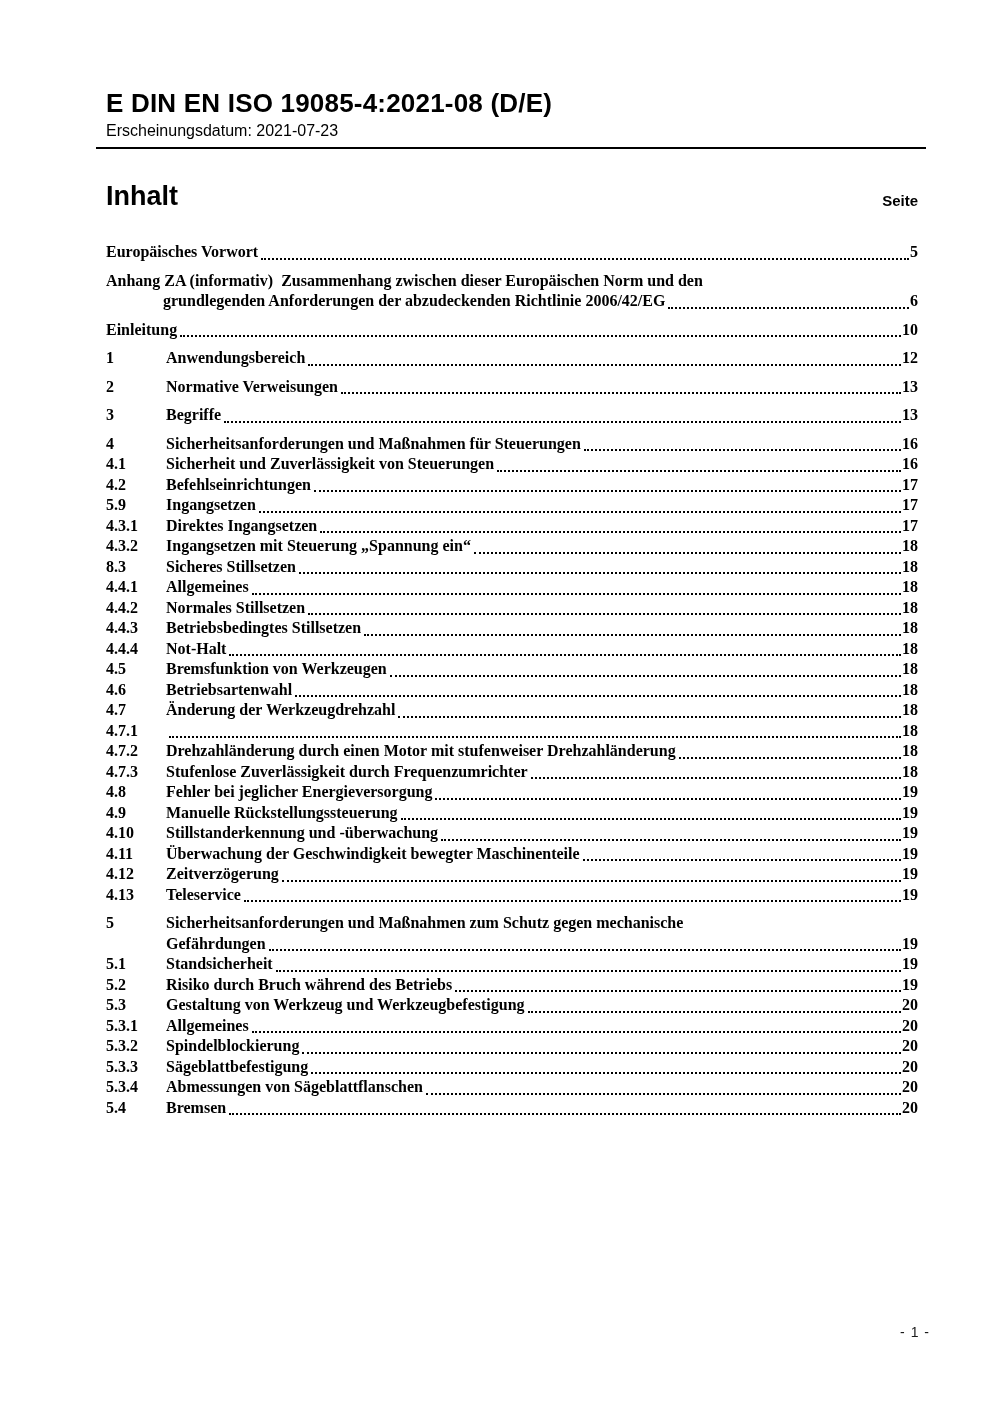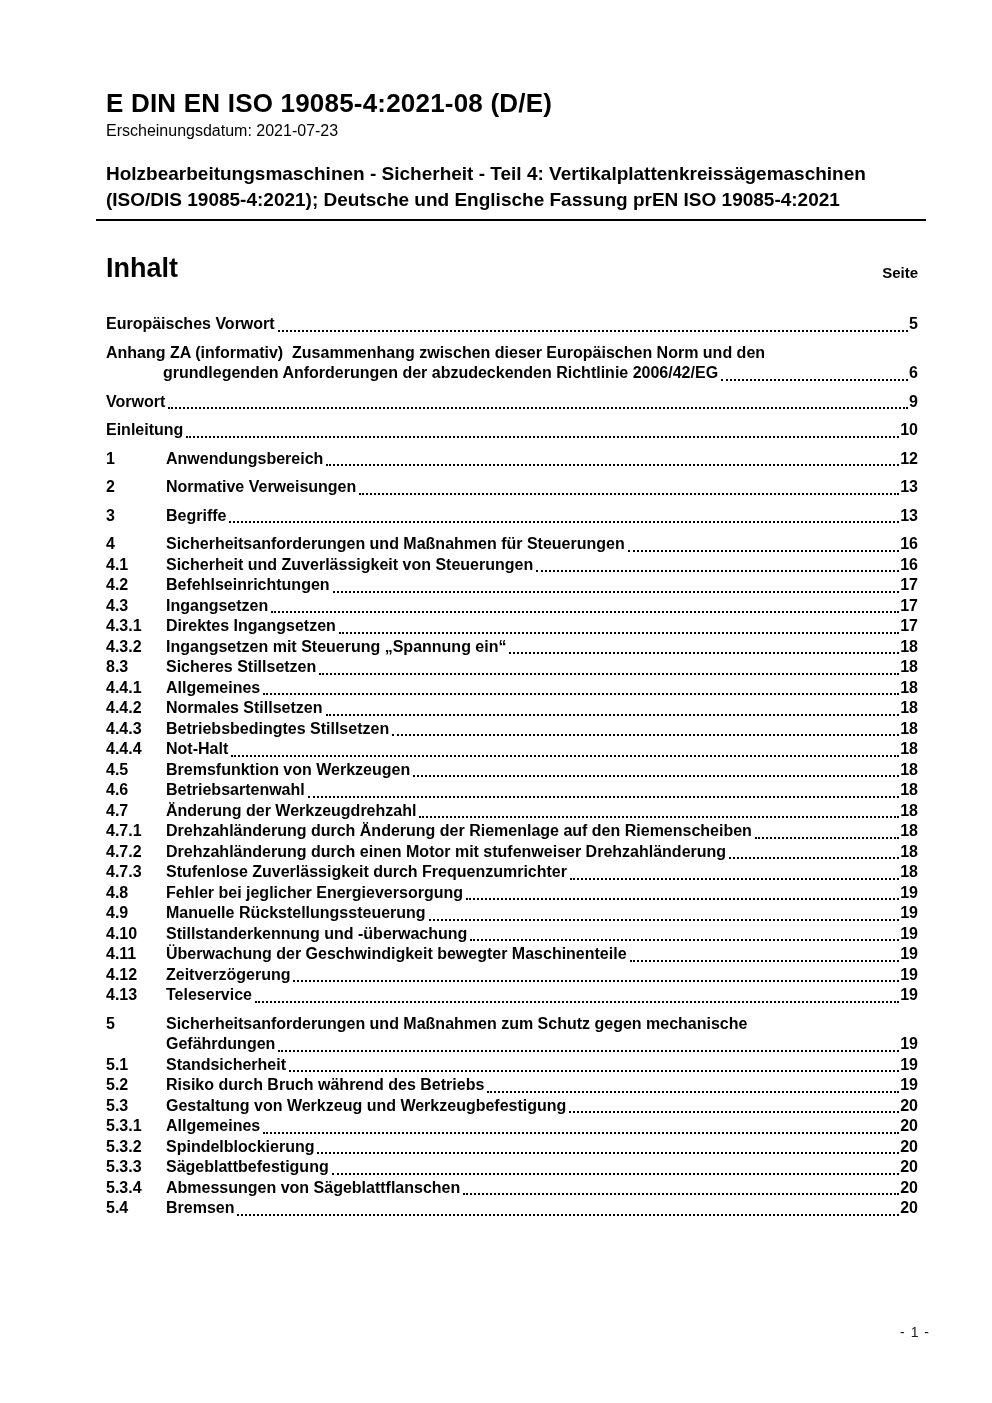--- a/index.html
+++ b/index.html
@@ -61,21 +61,21 @@
     font-weight: bold;
     line-height: 31px;
   }
   .seite {
     font-size: 15px;
     font-weight: bold;
     padding-bottom: 3px;
   }
   .toc-list {
     margin-top: 30px;
-    font-family: Liberation Sans, sans-serif;
+    font-family: Liberation Serif, serif;
     font-weight: bold;
     font-size: 16px;
   }
   .toc-row.top-gap { margin-top: 8px; }
   .toc-line {
     display: flex;
     align-items: baseline;
     line-height: 20.5px;
   }
   .toc-num { flex: none; width: 60px; }
@@ -98,22 +98,20 @@
     color: #1a1a1a;
     letter-spacing: 1px;
   }
 </style>
 </head>
 <body>
 
 <div class="content">
   <h1 class="doc-id">E DIN EN ISO 19085-4:2021-08 (D/E)</h1>
   <div class="pub-date">Erscheinungsdatum: 2021-07-23</div>
-  <div class="title-de">Holzbearbeitungsmaschinen - Sicherheit - Teil 4: Vertikalplattenkreissägemaschinen
-(ISO/DIS 19085-4:2021); Deutsche und Englische Fassung prEN ISO 19085-4:2021</div>
   <hr class="rule">
 
   <div class="toc-header">
     <div class="toc-heading">Inhalt</div>
     <div class="seite">Seite</div>
   </div>
 
   <div class="toc-list">
   <div class="toc-row top-gap">
     <div class="toc-line line1">
@@ -131,29 +129,20 @@
       <span class="toc-title">Anhang ZA (informativ)  Zusammenhang zwischen dieser Europäischen Norm und den</span>
 
     </div>
     <div class="toc-line toc-line2 indent-hang">
       <span class="toc-title2">grundlegenden Anforderungen der abzudeckenden Richtlinie 2006/42/EG</span>
       <span class="leader"></span>
       <span class="toc-page">6</span>
     </div>
   </div>
 
-  <div class="toc-row top-gap">
-    <div class="toc-line line1">
-
-      <span class="toc-title">Vorwort</span>
-      <span class="leader line1-leader"></span>
-      <span class="toc-page line1-page">9</span>
-    </div>
-
-  </div>
 
   <div class="toc-row top-gap">
     <div class="toc-line line1">
 
       <span class="toc-title">Einleitung</span>
       <span class="leader line1-leader"></span>
       <span class="toc-page line1-page">10</span>
     </div>
 
   </div>
@@ -213,21 +202,21 @@
       <span class="toc-num">4.2</span>
       <span class="toc-title">Befehlseinrichtungen</span>
       <span class="leader line1-leader"></span>
       <span class="toc-page line1-page">17</span>
     </div>
 
   </div>
 
   <div class="toc-row">
     <div class="toc-line line1">
-      <span class="toc-num">4.3</span>
+      <span class="toc-num">5.9</span>
       <span class="toc-title">Ingangsetzen</span>
       <span class="leader line1-leader"></span>
       <span class="toc-page line1-page">17</span>
     </div>
 
   </div>
 
   <div class="toc-row">
     <div class="toc-line line1">
       <span class="toc-num">4.3.1</span>
@@ -324,21 +313,20 @@
       <span class="toc-title">Änderung der Werkzeugdrehzahl</span>
       <span class="leader line1-leader"></span>
       <span class="toc-page line1-page">18</span>
     </div>
 
   </div>
 
   <div class="toc-row">
     <div class="toc-line line1">
       <span class="toc-num">4.7.1</span>
-      <span class="toc-title">Drehzahländerung durch Änderung der Riemenlage auf den Riemenscheiben</span>
       <span class="leader line1-leader"></span>
       <span class="toc-page line1-page">18</span>
     </div>
 
   </div>
 
   <div class="toc-row">
     <div class="toc-line line1">
       <span class="toc-num">4.7.2</span>
       <span class="toc-title">Drehzahländerung durch einen Motor mit stufenweiser Drehzahländerung</span>

